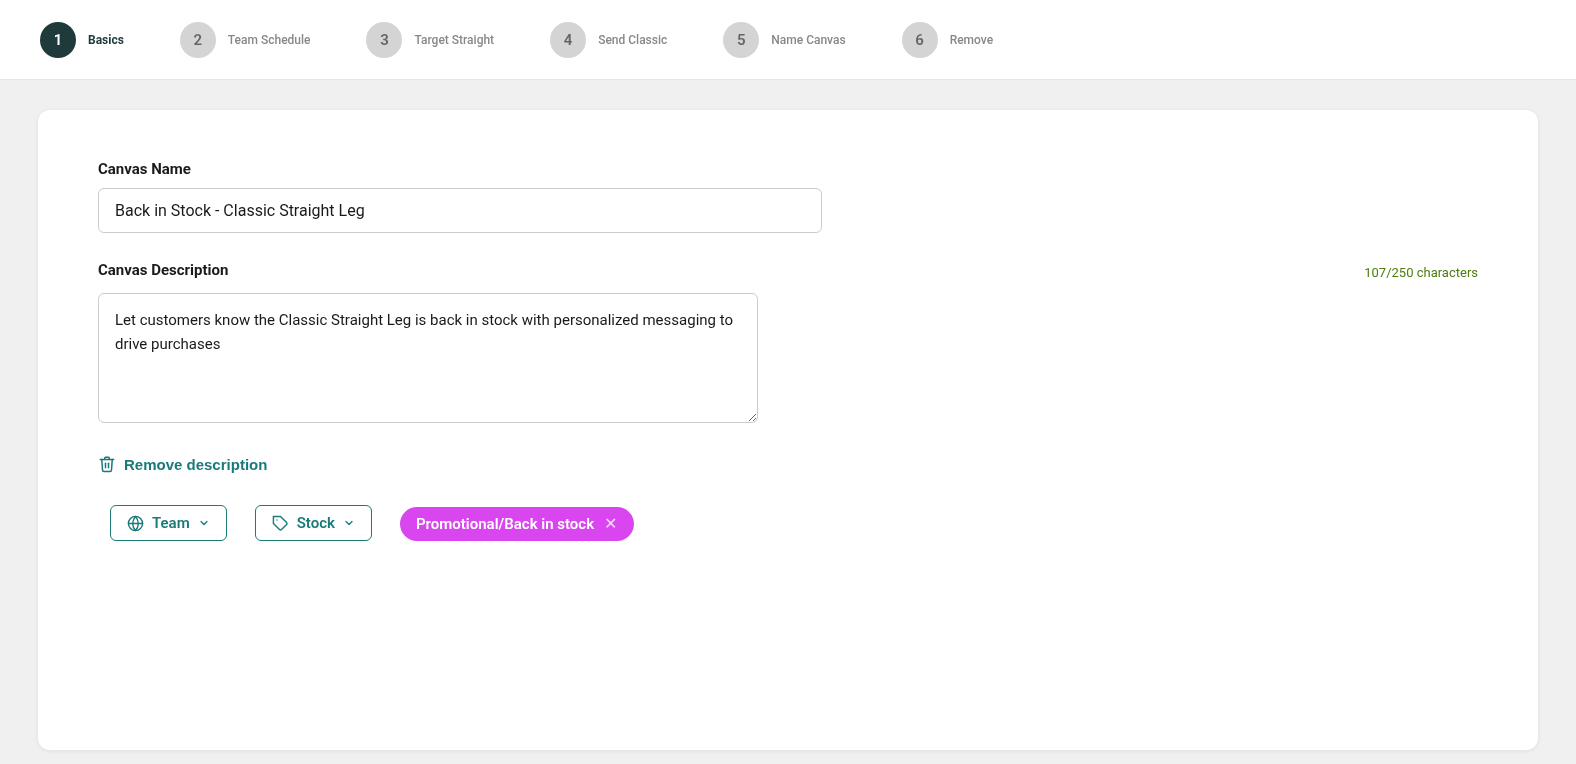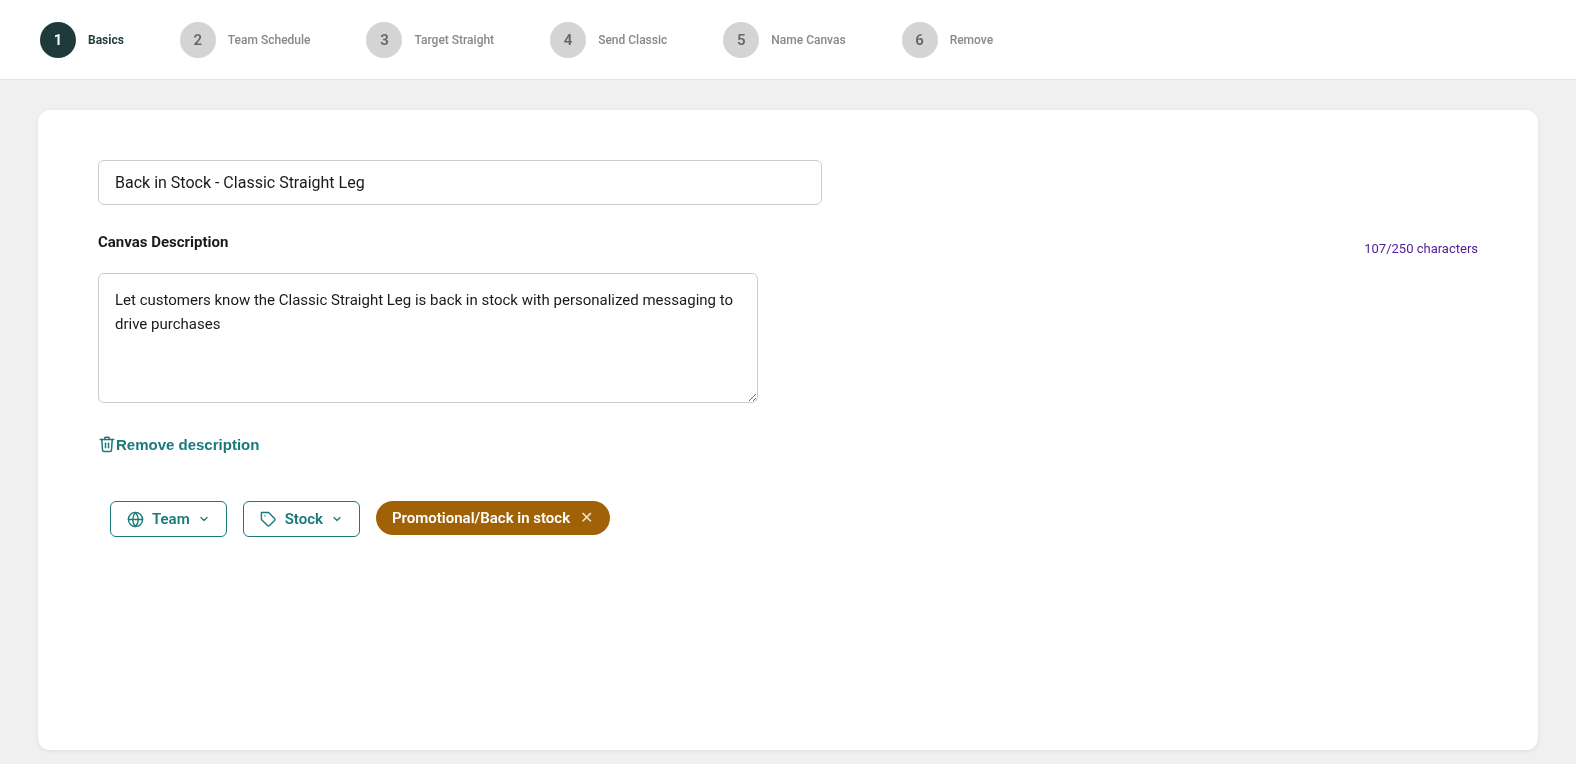--- a/index.html
+++ b/index.html
@@ -117,21 +117,21 @@
 
     .field-label-row {
       display: flex;
       justify-content: space-between;
       align-items: center;
       margin-bottom: 10px;
     }
 
     .char-count {
       font-size: 13px;
-      color: #4c1d95;
+      color: #4d7c0f;
     }
 
     .text-input {
       width: 724px;
       padding: 12px 16px;
       border: 1.5px solid #cccccc;
       border-radius: 6px;
       font-size: 16px;
       color: #1a1a1a;
       outline: none;
@@ -148,41 +148,42 @@
       color: #1a1a1a;
       outline: none;
       font-family: inherit;
       resize: vertical;
       line-height: 1.6;
     }
 
     .remove-description {
       display: flex;
       align-items: center;
+      gap: 8px;
       color: #1a7a7a;
       font-size: 15px;
       font-weight: 600;
       cursor: pointer;
-      margin-bottom: 48px;
+      margin-bottom: 32px;
       background: none;
       border: none;
       padding: 0;
     }
 
     .trash-icon {
       width: 18px;
       height: 18px;
       color: #1a7a7a;
     }
 
     
     .tags-row {
       display: flex;
-      align-items: flex-start;
-      gap: 16px;
+      align-items: flex-end;
+      gap: 28px;
       flex-wrap: wrap;
       padding-left: 12px;
     }
 
     .dropdown-btn {
       display: flex;
       align-items: center;
       gap: 8px;
       padding: 8px 16px;
       border: 1.5px solid #1a7a7a;
@@ -202,21 +203,21 @@
     .chevron-down {
       width: 12px;
       height: 12px;
     }
 
     .tag-badge {
       display: flex;
       align-items: center;
       gap: 10px;
       padding: 8px 16px;
-      background-color: #a16207;
+      background-color: #d946ef;
       border-radius: 20px;
       color: #ffffff;
       font-size: 15px;
       font-weight: 600;
     }
 
     .tag-badge-close {
       cursor: pointer;
       font-size: 16px;
       line-height: 1;
@@ -273,26 +274,27 @@
     </div>
     <span class="step-label inactive">Remove</span>
   </div>
 </nav>
 
 <main class="main-content">
   <div class="card">
 
 
     <div class="field-group">
+      <label class="field-label">Canvas Name</label>
       <input type="text" class="text-input" value="Back in Stock - Classic Straight Leg" style="">
     </div>
 
     <div class="field-group">
       <div class="field-label-row">
-        <label class="field-label" style="margin-bottom:12px">Canvas Description</label>
+        <label class="field-label" style="margin-bottom:4px">Canvas Description</label>
         <span class="char-count">107/250 characters</span>
       </div>
       <textarea class="textarea-input" style="">Let customers know the Classic Straight Leg is back in stock with personalized messaging to drive purchases</textarea>
     </div>
 
     <button class="remove-description">
       <svg class="trash-icon" viewBox="0 0 24 24" fill="none" stroke="currentColor" stroke-width="2" stroke-linecap="round" stroke-linejoin="round">
         <polyline points="3 6 5 6 21 6"></polyline>
         <path d="M19 6l-1 14a2 2 0 0 1-2 2H8a2 2 0 0 1-2-2L5 6"></path>
         <path d="M10 11v6"></path>

